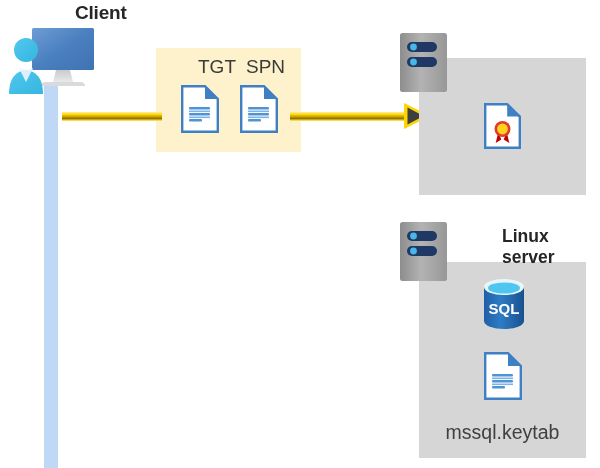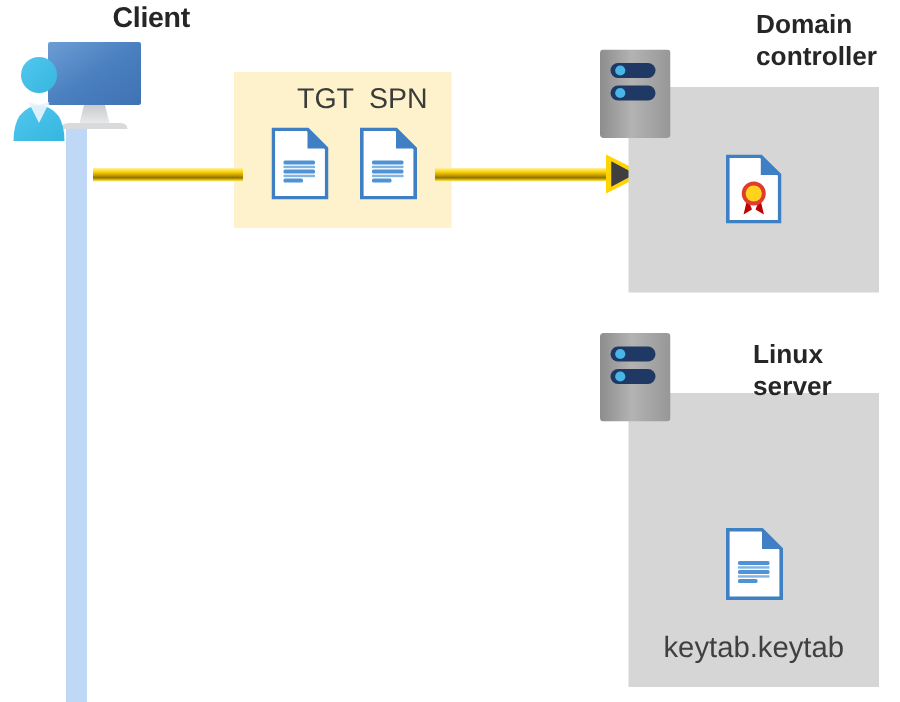--- a/index.html
+++ b/index.html
@@ -209,22 +209,20 @@
         </linearGradient>
       </defs>
       <rect x="0" y="0" width="47" height="59" rx="2.5" fill="url(#chassis1)"></rect>
       <rect x="7" y="9" width="30" height="10" rx="5" fill="#1f3864"></rect>
       <circle cx="13.5" cy="14" r="3.4" fill="#49b6e8"></circle>
       <rect x="7" y="24" width="30" height="10" rx="5" fill="#1f3864"></rect>
       <circle cx="13.5" cy="29" r="3.4" fill="#49b6e8"></circle>
     </svg>
   </div>
 
-  <div class="abs title-bold" id="dc-label">Domain
-controller</div>
 
   <div class="abs" id="cert-icon">
     <svg width="37" height="46" viewBox="0 0 37 46" xmlns="http://www.w3.org/2000/svg">
       <path d="M1.2 1.2 H23.2 L35.8 13.6 V44.8 H1.2 Z" fill="#ffffff" stroke="#3f7fc4" stroke-width="2.4"></path>
       <path d="M23.2 1.2 L35.8 13.6 H23.2 Z" fill="#3f7fc4"></path>
 
       <path d="M14.3 29 l-2.6 11 l5.6 -3.4 z" fill="#c00000"></path>
       <path d="M22.7 29 l2.6 11 l-5.6 -3.4 z" fill="#c00000"></path>
 
       <circle cx="18.5" cy="26" r="8" fill="#e03c2e"></circle>
@@ -246,32 +244,47 @@
       <rect x="0" y="0" width="47" height="59" rx="2.5" fill="url(#chassis2)"></rect>
       <rect x="7" y="9" width="30" height="10" rx="5" fill="#1f3864"></rect>
       <circle cx="13.5" cy="14" r="3.4" fill="#49b6e8"></circle>
       <rect x="7" y="24" width="30" height="10" rx="5" fill="#1f3864"></rect>
       <circle cx="13.5" cy="29" r="3.4" fill="#49b6e8"></circle>
     </svg>
   </div>
 
   <div class="abs title-bold" id="linux-label">Linux server</div>
 
+  <div class="abs" id="sql-icon">
+    <svg width="44" height="52" viewBox="0 0 44 52" xmlns="http://www.w3.org/2000/svg">
+      <defs>
+        <linearGradient id="cyl" x1="0" y1="0" x2="1" y2="0">
+          <stop offset="0" stop-color="#1f5fa8"></stop>
+          <stop offset="0.42" stop-color="#2f7cc4"></stop>
+          <stop offset="1" stop-color="#17518f"></stop>
+        </linearGradient>
+      </defs>
+      <path d="M2 9 h40 v34 a20 8 0 0 1 -40 0 z" fill="url(#cyl)"></path>
+      <ellipse cx="22" cy="9" rx="20" ry="8" fill="#e8f6fc"></ellipse>
+      <ellipse cx="22" cy="10" rx="16" ry="5.6" fill="#4ec6ef"></ellipse>
+      <text x="22" y="36" text-anchor="middle" font-family="Liberation Sans, sans-serif" font-size="15" font-weight="bold" fill="#ffffff">SQL</text>
+    </svg>
+  </div>
 
   <div class="abs" id="keytab-icon">
     <svg width="38" height="48" viewBox="0 0 38 48" xmlns="http://www.w3.org/2000/svg">
       <path d="M1.2 1.2 H24 L36.8 14 V46.8 H1.2 Z" fill="#ffffff" stroke="#3f7fc4" stroke-width="2.4"></path>
       <path d="M24 1.2 L36.8 14 H24 Z" fill="#3f7fc4"></path>
       <g fill="#4f93d4">
         <rect x="8" y="22" width="21" height="2.6" rx="1"></rect>
         <rect x="8" y="28" width="21" height="2.6" rx="1"></rect>
         <rect x="8" y="34" width="13" height="2.6" rx="1"></rect>
       </g>
       <g fill="#7fb4e4">
         <rect x="8" y="25.5" width="21" height="1.6"></rect>
         <rect x="8" y="31.5" width="21" height="1.6"></rect>
       </g>
     </svg>
   </div>
 
-  <div class="abs" id="keytab-label">keytab.keytab</div>
+  <div class="abs" id="keytab-label">mssql.keytab</div>
 
 </div>
 
 </body></html>

